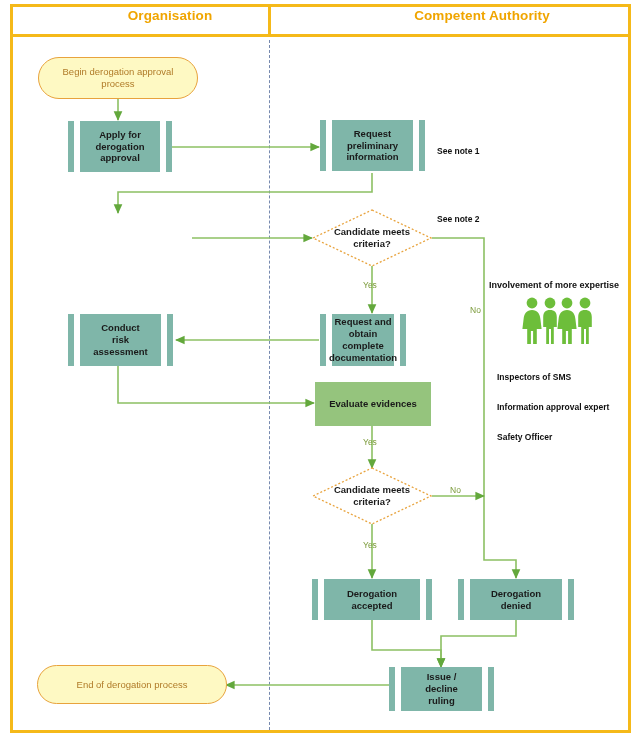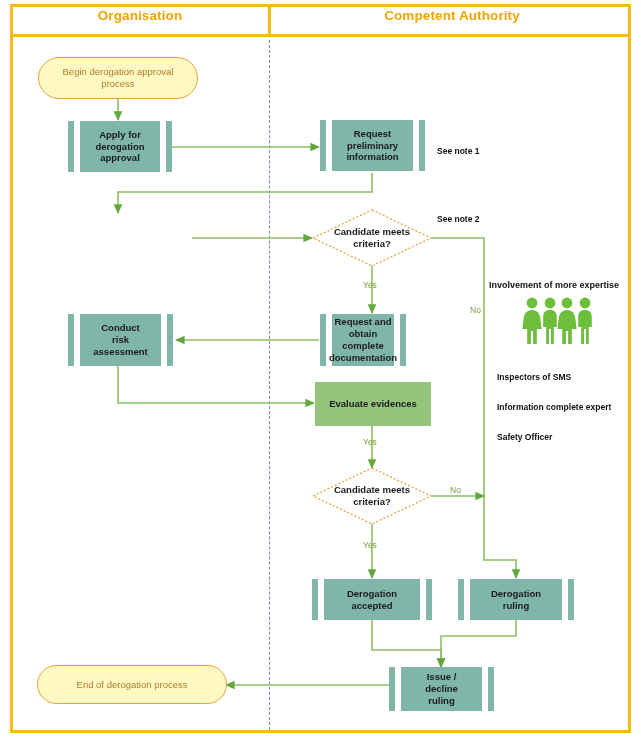--- a/index.html
+++ b/index.html
@@ -40,20 +40,21 @@
   .lane-header {
     position: absolute;
     top: 0;
     height: 33px;
     line-height: 31px;
     text-align: center;
     color: #F0A500;
     font-weight: bold;
     font-size: 13.5px;
     letter-spacing: 0.1px;
+    margin-left: 30px;
   }
   #lane-header-org { left: 10px; width: 260px; }
   #lane-header-ca  { left: 273px; width: 358px; }
   #header-divider {
     position: absolute;
     left: 268px;
     top: 4px;
     width: 3px;
     height: 33px;
     background: #F5B919;
@@ -281,21 +282,21 @@
   </div>
 
   <div class="edge-label" style="left:363px; top:540px;">Yes</div>
   <div class="edge-label" style="left:450px; top:485px;">No</div>
 
   <div class="node predef" style="left:312px; top:579px; width:120px; height:41px;">
     <span>Derogation accepted</span>
   </div>
 
   <div class="node predef" style="left:458px; top:579px; width:116px; height:41px;">
-    <span>Derogation ruling</span>
+    <span>Derogation denied</span>
   </div>
 
   <div class="node predef" style="left:389px; top:667px; width:105px; height:44px;">
     <span>Issue / decline ruling</span>
   </div>
 
   <div class="node terminator" style="left:37px; top:665px; width:190px; height:39px;">
     <span>End of derogation process</span>
   </div>
 
@@ -312,16 +313,16 @@
 
       <circle cx="46" cy="7" r="5.4"></circle>
       <path d="M46,14 C40.6,14 38.2,17.5 37.6,23 L36.4,33 L41.2,33 L41.2,48 L44.9,48 L44.9,35 L47.1,35 L47.1,48 L50.8,48 L50.8,33 L55.6,33 L54.4,23 C53.8,17.5 51.4,14 46,14 Z"></path>
 
       <circle cx="64" cy="7" r="5.4"></circle>
       <path d="M64,14 C59.4,14 57.2,16.6 57.2,21 L57.2,31 L60.2,31 L60.2,48 L63,48 L63,33 L65,33 L65,48 L67.8,48 L67.8,31 L70.8,31 L70.8,21 C70.8,16.6 68.6,14 64,14 Z"></path>
     </g>
   </svg>
 
   <div class="expertise-item" style="left:497px; top:372px;">Inspectors of SMS</div>
-  <div class="expertise-item" style="left:497px; top:402px;">Information complete expert</div>
+  <div class="expertise-item" style="left:497px; top:402px;">Information approval expert</div>
   <div class="expertise-item" style="left:497px; top:432px;">Safety Officer</div>
 
 </div>
 
 </body></html>

